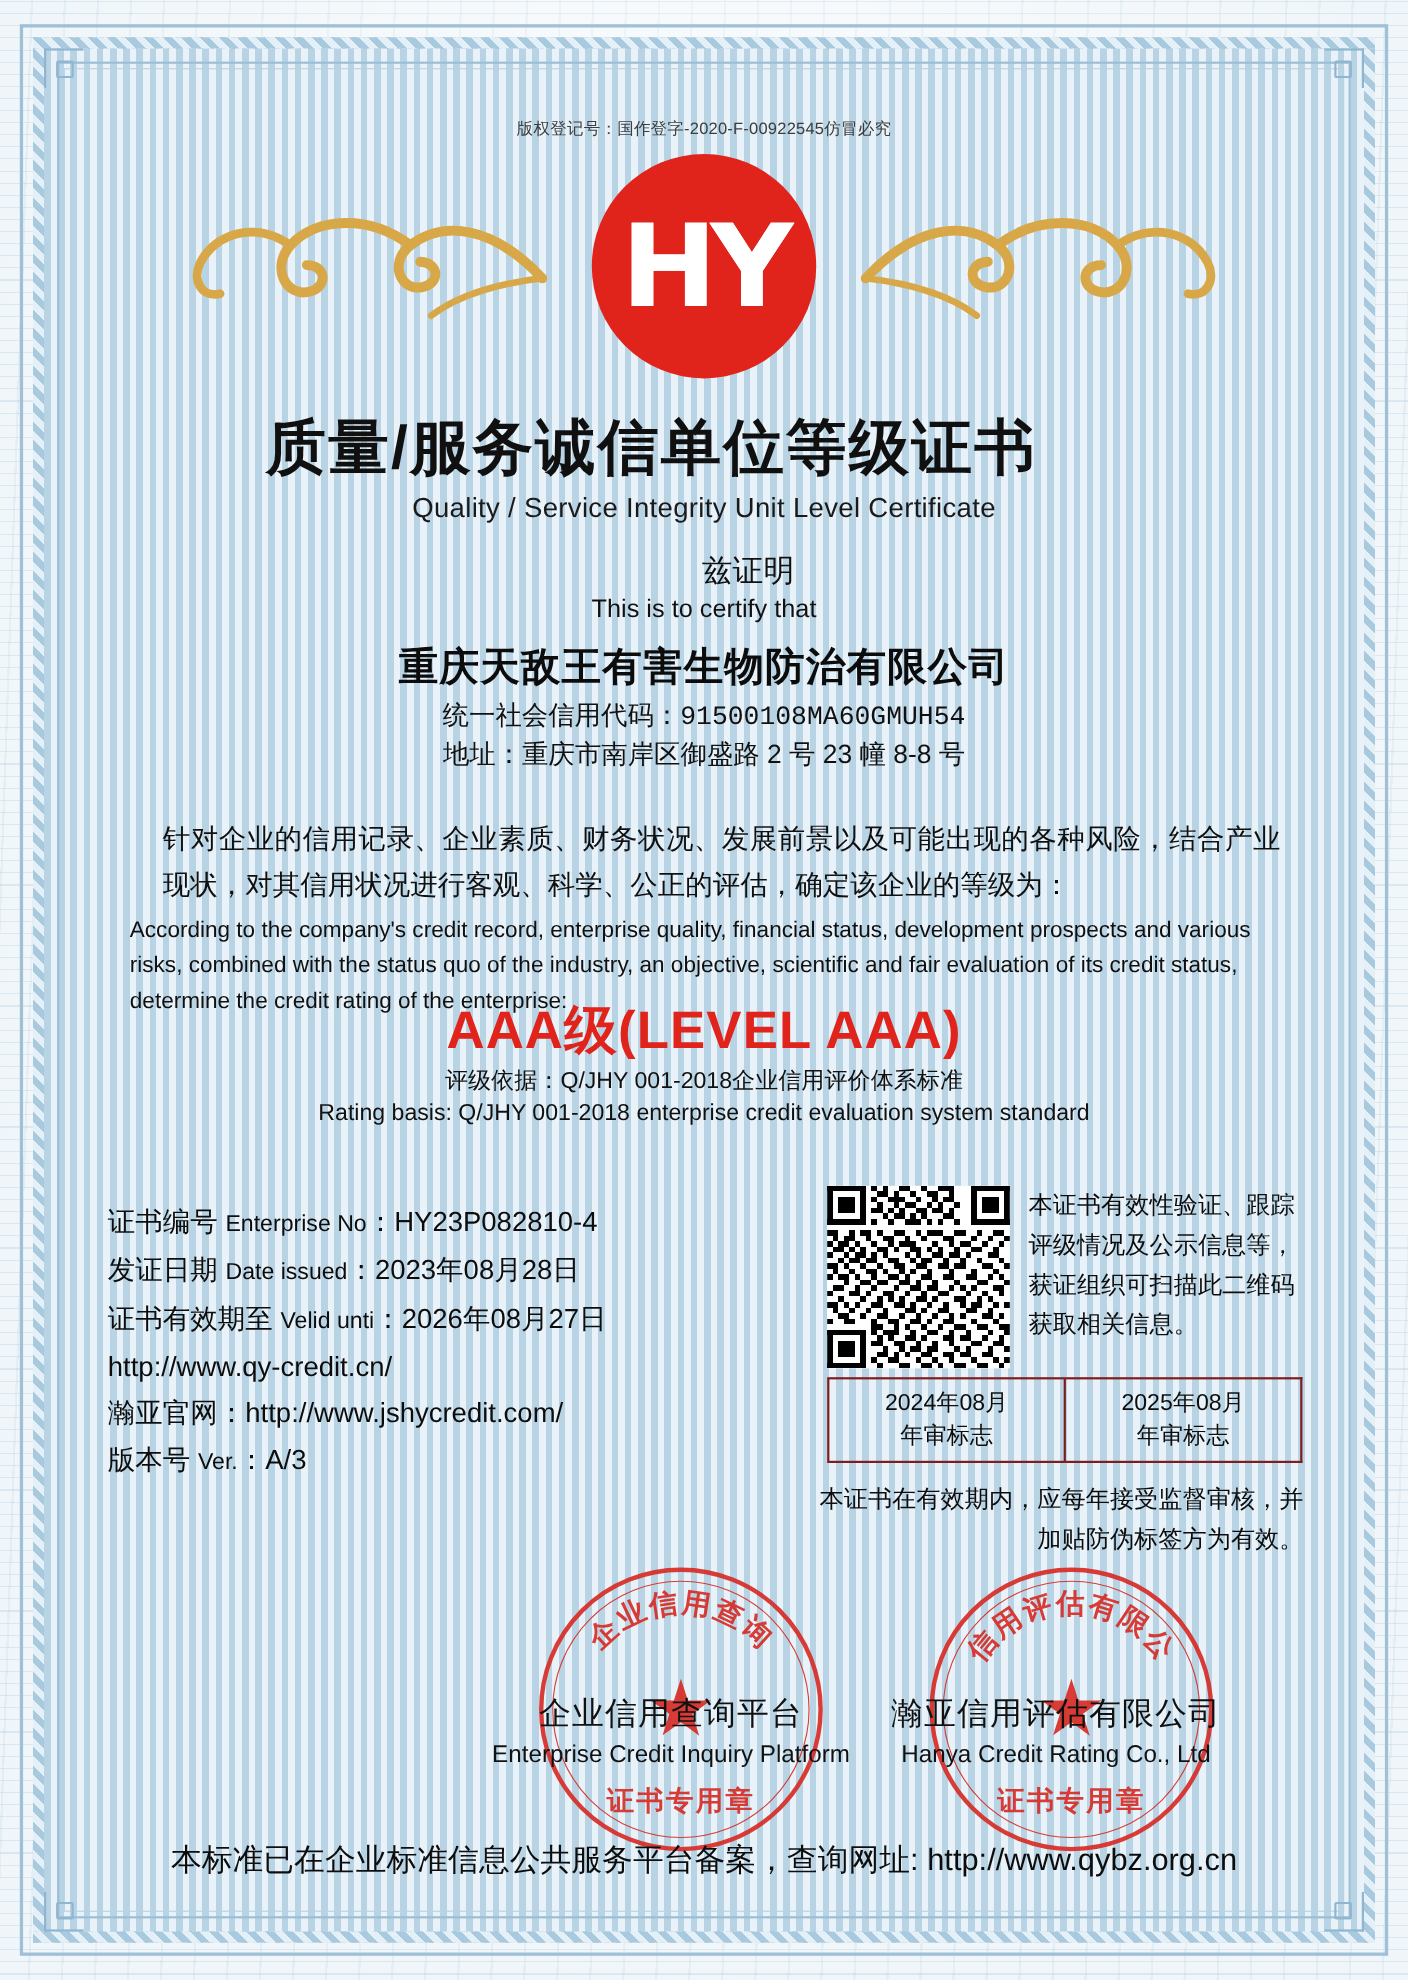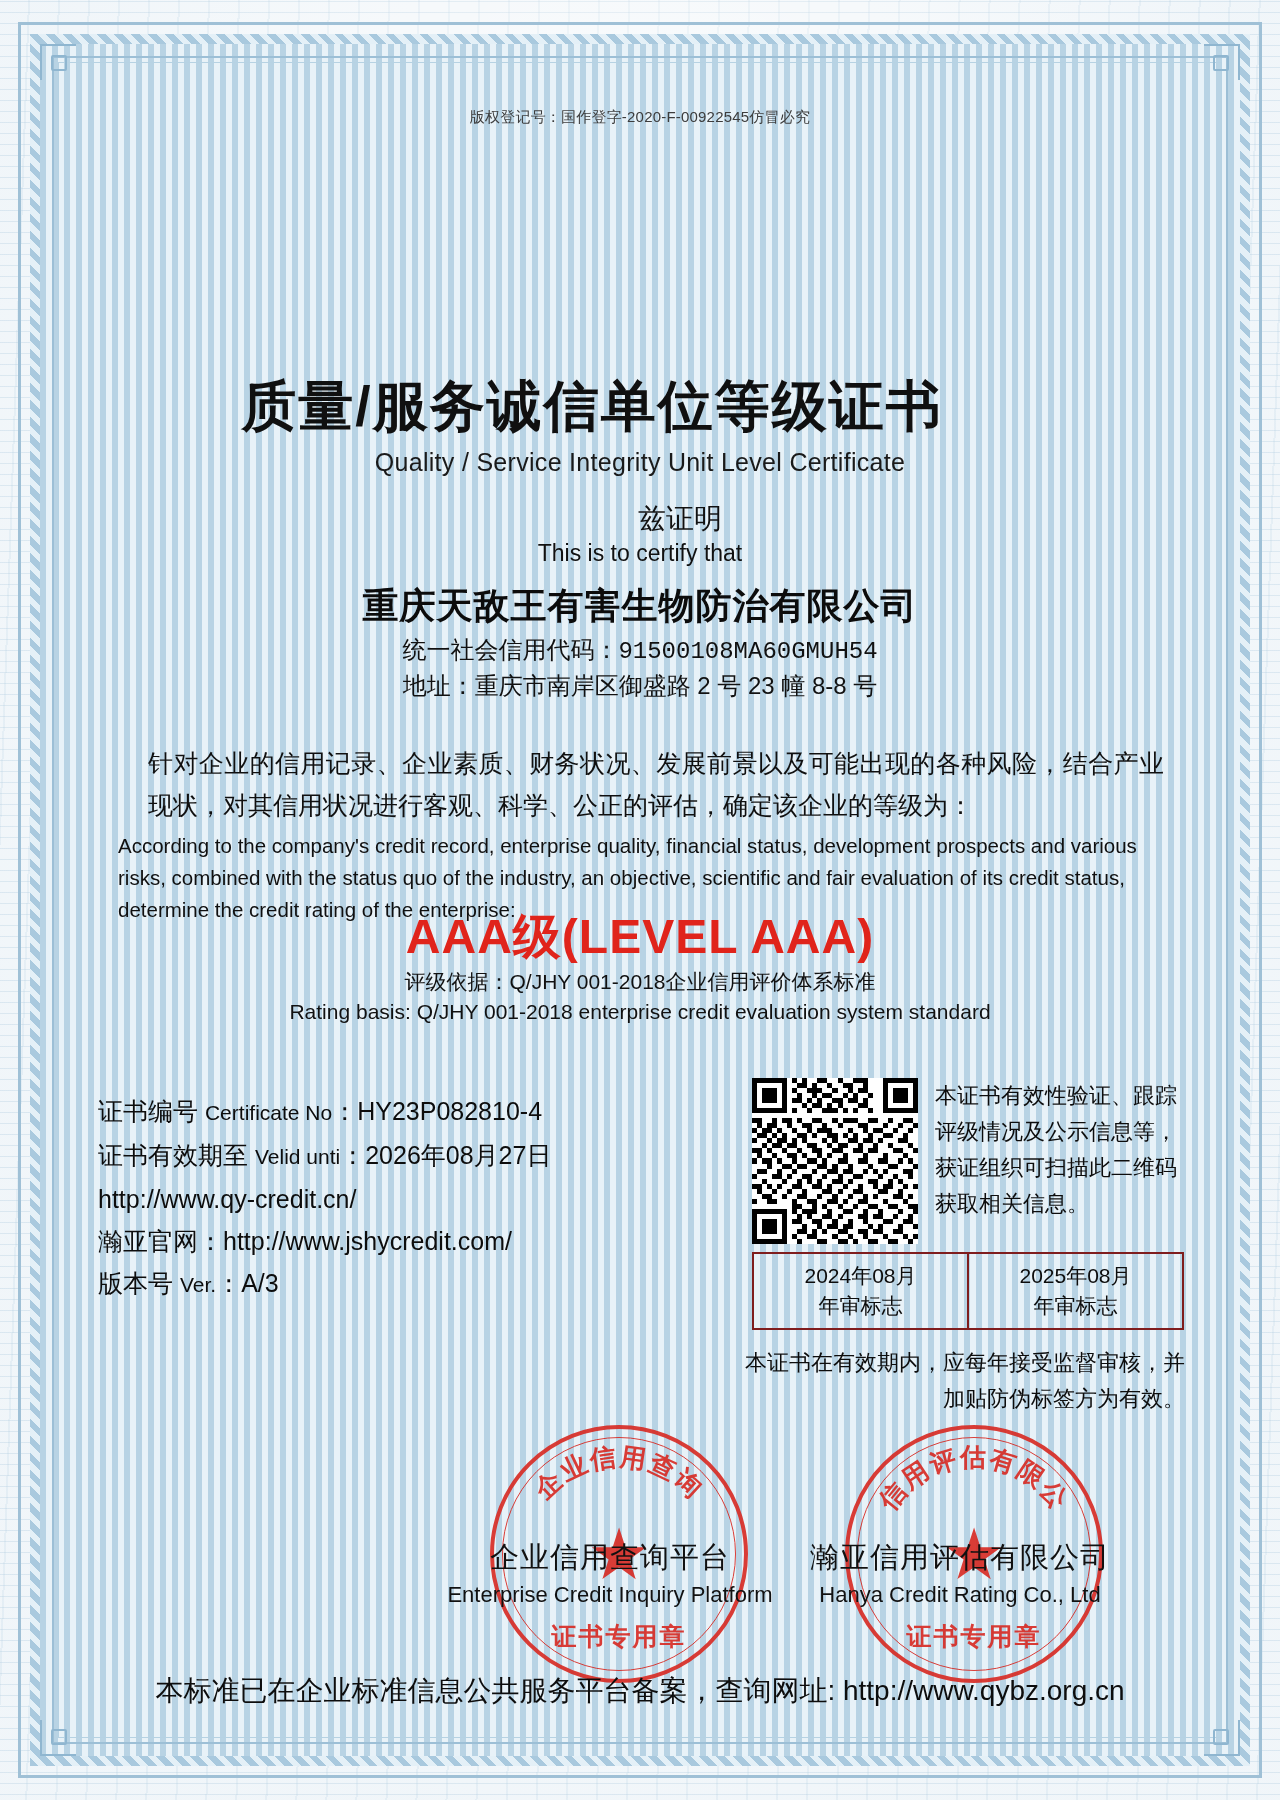--- a/index.html
+++ b/index.html
@@ -253,20 +253,37 @@
   <div class="corner br"></div>
   <div class="corner-dot tl"></div>
   <div class="corner-dot tr"></div>
   <div class="corner-dot bl"></div>
   <div class="corner-dot br"></div>
 
   <div class="content">
 
     <div class="copyright">版权登记号：国作登字-2020-F-00922545仿冒必究</div>
 
+    <div class="logo-wrap">
+      <svg class="flourish left" viewBox="0 0 330 110">
+        <path d="M325 58 C 280 10, 235 5, 205 28 C 185 44, 196 70, 216 66 C 232 63, 232 44, 214 43" fill="none" stroke="#d8a748" stroke-width="9" stroke-linecap="round"></path>
+        <path d="M205 28 C 168 0, 120 2, 96 28 C 78 48, 92 76, 114 70 C 130 66, 129 46, 111 46" fill="none" stroke="#d8a748" stroke-width="9" stroke-linecap="round"></path>
+        <path d="M96 28 C 66 6, 28 16, 14 44 C 6 60, 16 76, 32 72" fill="none" stroke="#d8a748" stroke-width="8" stroke-linecap="round"></path>
+        <path d="M325 58 C 290 62, 250 72, 224 92" fill="none" stroke="#d8a748" stroke-width="6" stroke-linecap="round"></path>
+      </svg>
+      <svg class="flourish right" viewBox="0 0 330 110">
+        <path d="M325 58 C 280 10, 235 5, 205 28 C 185 44, 196 70, 216 66 C 232 63, 232 44, 214 43" fill="none" stroke="#d8a748" stroke-width="9" stroke-linecap="round"></path>
+        <path d="M205 28 C 168 0, 120 2, 96 28 C 78 48, 92 76, 114 70 C 130 66, 129 46, 111 46" fill="none" stroke="#d8a748" stroke-width="9" stroke-linecap="round"></path>
+        <path d="M96 28 C 66 6, 28 16, 14 44 C 6 60, 16 76, 32 72" fill="none" stroke="#d8a748" stroke-width="8" stroke-linecap="round"></path>
+        <path d="M325 58 C 290 62, 250 72, 224 92" fill="none" stroke="#d8a748" stroke-width="6" stroke-linecap="round"></path>
+      </svg>
+      <div class="logo-circle">
+        <span class="logo-text">HY</span>
+      </div>
+    </div>
 
     <div class="title-cn">质量/服务诚信单位等级证书</div>
     <div class="title-en">Quality / Service Integrity Unit Level Certificate</div>
 
     <div class="certify-cn">兹证明</div>
     <div class="certify-en">This is to certify that</div>
 
     <div class="company">重庆天敌王有害生物防治有限公司</div>
     <div class="credit-code">
       <span>统一社会信用代码：</span><span>91500108MA60GMUH54</span>
@@ -280,21 +297,25 @@
       <div class="en">According to the company's credit record, enterprise quality, financial status, development prospects and various risks, combined with the status quo of the industry, an objective, scientific and fair evaluation of its credit status, determine the credit rating of the enterprise:</div>
     </div>
 
     <div class="level">AAA级(LEVEL AAA)</div>
     <div class="basis-cn">评级依据：Q/JHY 001-2018企业信用评价体系标准</div>
     <div class="basis-en">Rating basis: Q/JHY 001-2018 enterprise credit evaluation system standard</div>
 
     <div class="details">
       <div class="row">
         <span class="lbl">证书编号</span>
-        <span class="en-lbl">Certificate No</span><span>：HY23P082810-4</span>
+        <span class="en-lbl">Enterprise No</span><span>：HY23P082810-4</span>
+      </div>
+      <div class="row">
+        <span class="lbl">发证日期</span>
+        <span class="en-lbl">Date issued</span><span>：2023年08月28日</span>
       </div>
       <div class="row">
         <span class="lbl">证书有效期至</span>
         <span class="en-lbl">Velid unti</span><span>：2026年08月27日</span>
       </div>
       <div class="row">http://www.qy-credit.cn/</div>
       <div class="row">
         <span>瀚亚官网：</span><span>http://www.jshycredit.com/</span>
       </div>
       <div class="row">

